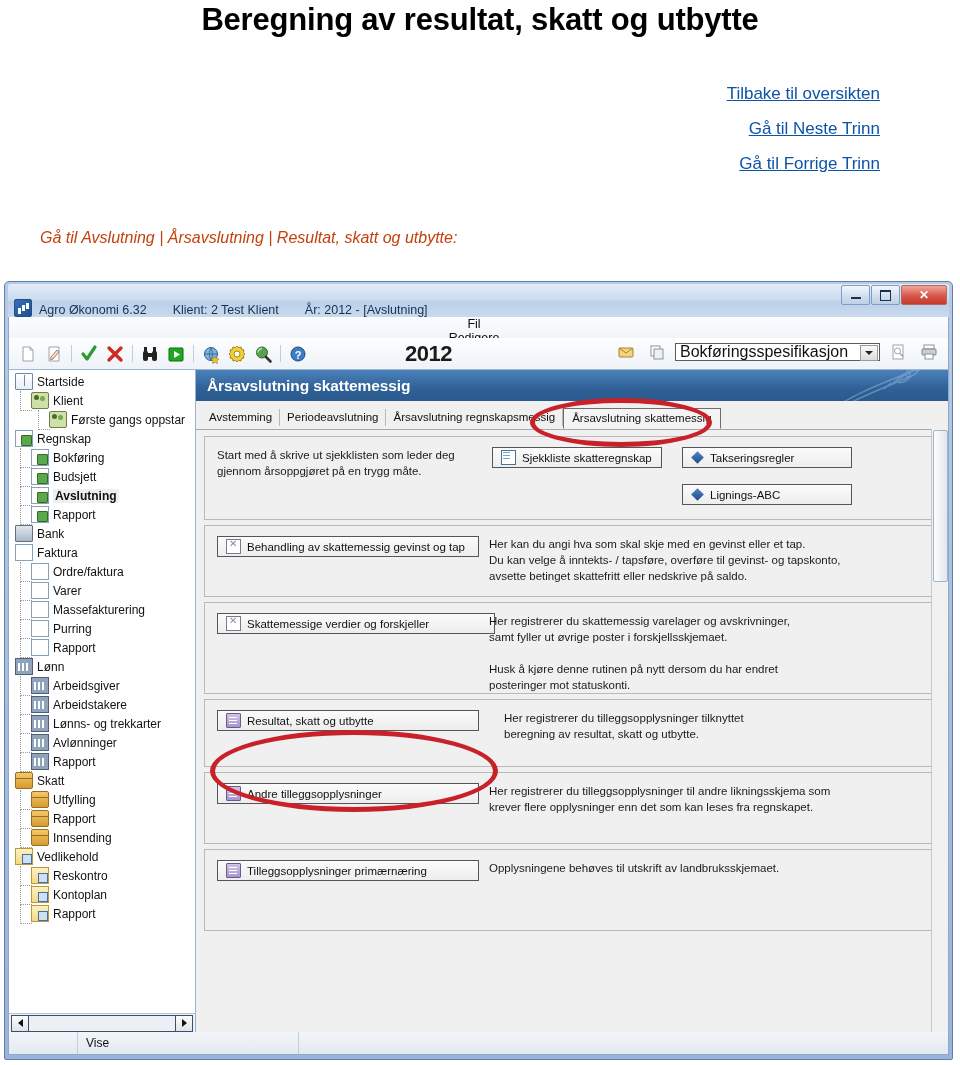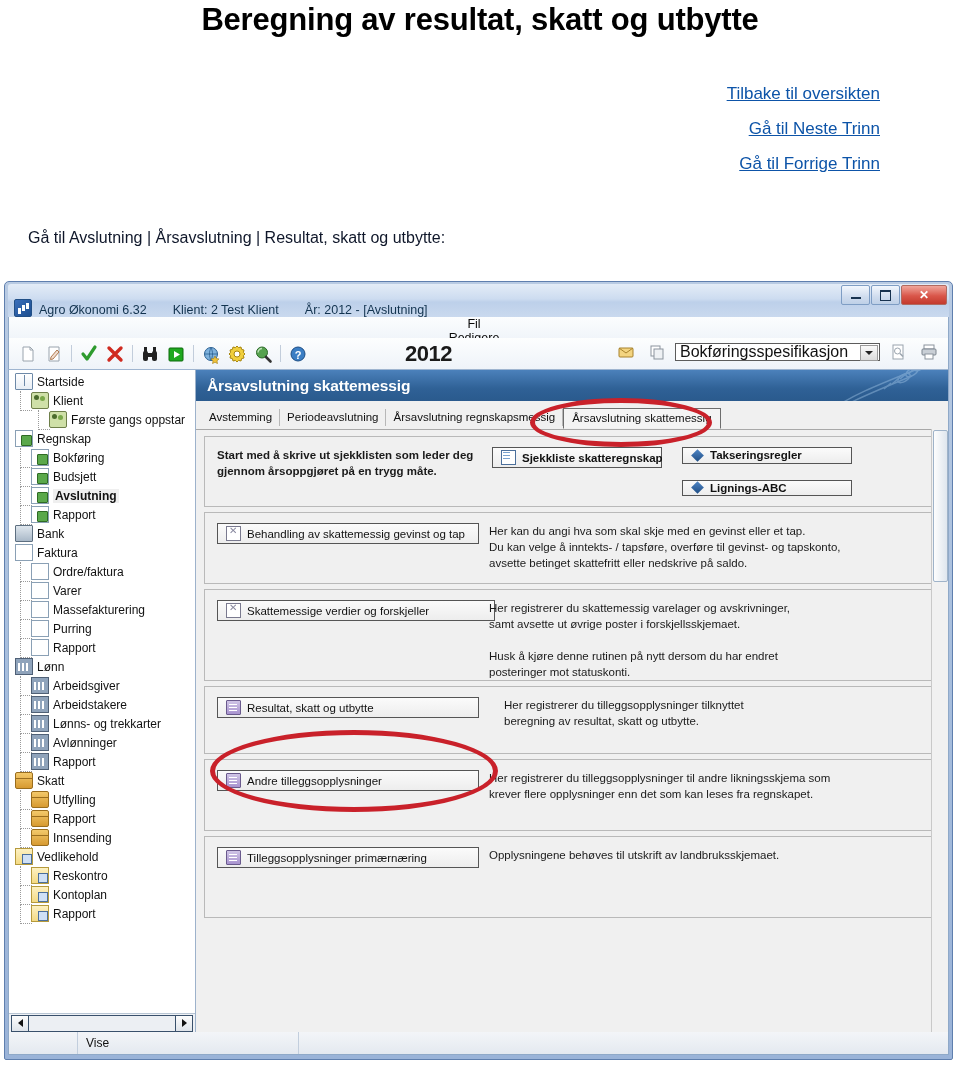--- a/index.html
+++ b/index.html
@@ -22,22 +22,22 @@
     position: absolute; top: 76px; right: 80px;
     text-align: right;
     line-height: 35px;
   }
   .nav-links a {
     display: block;
     color: #0d54a8; text-decoration: underline;
     font-size: 17px;
   }
   .breadcrumb {
-    position: absolute; top: 229px; left: 28px;
-    font-size: 16px; color: #0f172a;
+    position: absolute; top: 229px; left: 40px;
+    font-size: 16px; color: #c2410c; font-style: italic;
   }
 
   
   .app-window {
     position: absolute; left: 4px; top: 281px;
     width: 949px; height: 779px;
     background: linear-gradient(to bottom,#b9cbe3 0%, #a7bedd 50%, #9ab3d8 100%);
     border: 1px solid #5f7fae;
     border-radius: 5px 5px 2px 2px;
     box-sizing: border-box;
@@ -568,21 +568,21 @@
         </div>
 
         <div class="tabstrip" id="tabstrip">
             <div class="tab">Avstemming</div>
             <div class="tab">Periodeavslutning</div>
             <div class="tab">Årsavslutning regnskapsmessig</div>
             <div class="tab active">Årsavslutning skattemessig</div>
           </div>
 
         <div class="panels" id="panels">
-            <div class="panel" style="height: 71px; font-weight: bold;">
+            <div class="panel" style="height: 84px;">
               <div style="width: 275px; flex: 0 0 auto;">
                 <div class="ptext">
                   <div>Start med å skrive ut sjekklisten som leder deg</div>
                   <div>gjennom årsoppgjøret på en trygg måte.</div>
                 </div>
               </div>
               <div style="flex: 0 0 auto; width: 190px;">
                 <div class="pbtn" style="width: 170px;">
                   <span class="bico bico-list"></span>
                   <span>Sjekkliste skatteregnskap</span>
@@ -615,21 +615,21 @@
               </div>
             </div>
             <div class="panel" style="height: 92px;">
               <div style="width: 272px; flex: 0 0 auto;">
                 <div class="pbtn" style="width: 278px;">
                   <span class="bico bico-xl"></span>
                   <span>Skattemessige verdier og forskjeller</span>
                 </div>
               </div>
               <div>
-                <div class="ptext"><div>Her registrerer du skattemessig varelager og avskrivninger,</div><div>samt avsette ut øvrige poster i forskjellsskjemaet.</div><br><div>Husk å kjøre denne rutinen på nytt dersom du har endret</div><div>posteringer mot statuskonti.</div></div>
+                <div class="ptext"><div>Her registrerer du skattemessig varelager og avskrivninger,</div><div>samt fyller ut øvrige poster i forskjellsskjemaet.</div><br><div>Husk å kjøre denne rutinen på nytt dersom du har endret</div><div>posteringer mot statuskonti.</div></div>
               </div>
             </div>
             <div class="panel" style="height: 68px; gap: 15px;">
               <div style="width: 272px; flex: 0 0 auto;">
                 <div class="pbtn" style="width: 262px;">
                   <span class="bico bico-note"></span>
                   <span>Resultat, skatt og utbytte</span>
                 </div>
               </div>
               <div>

